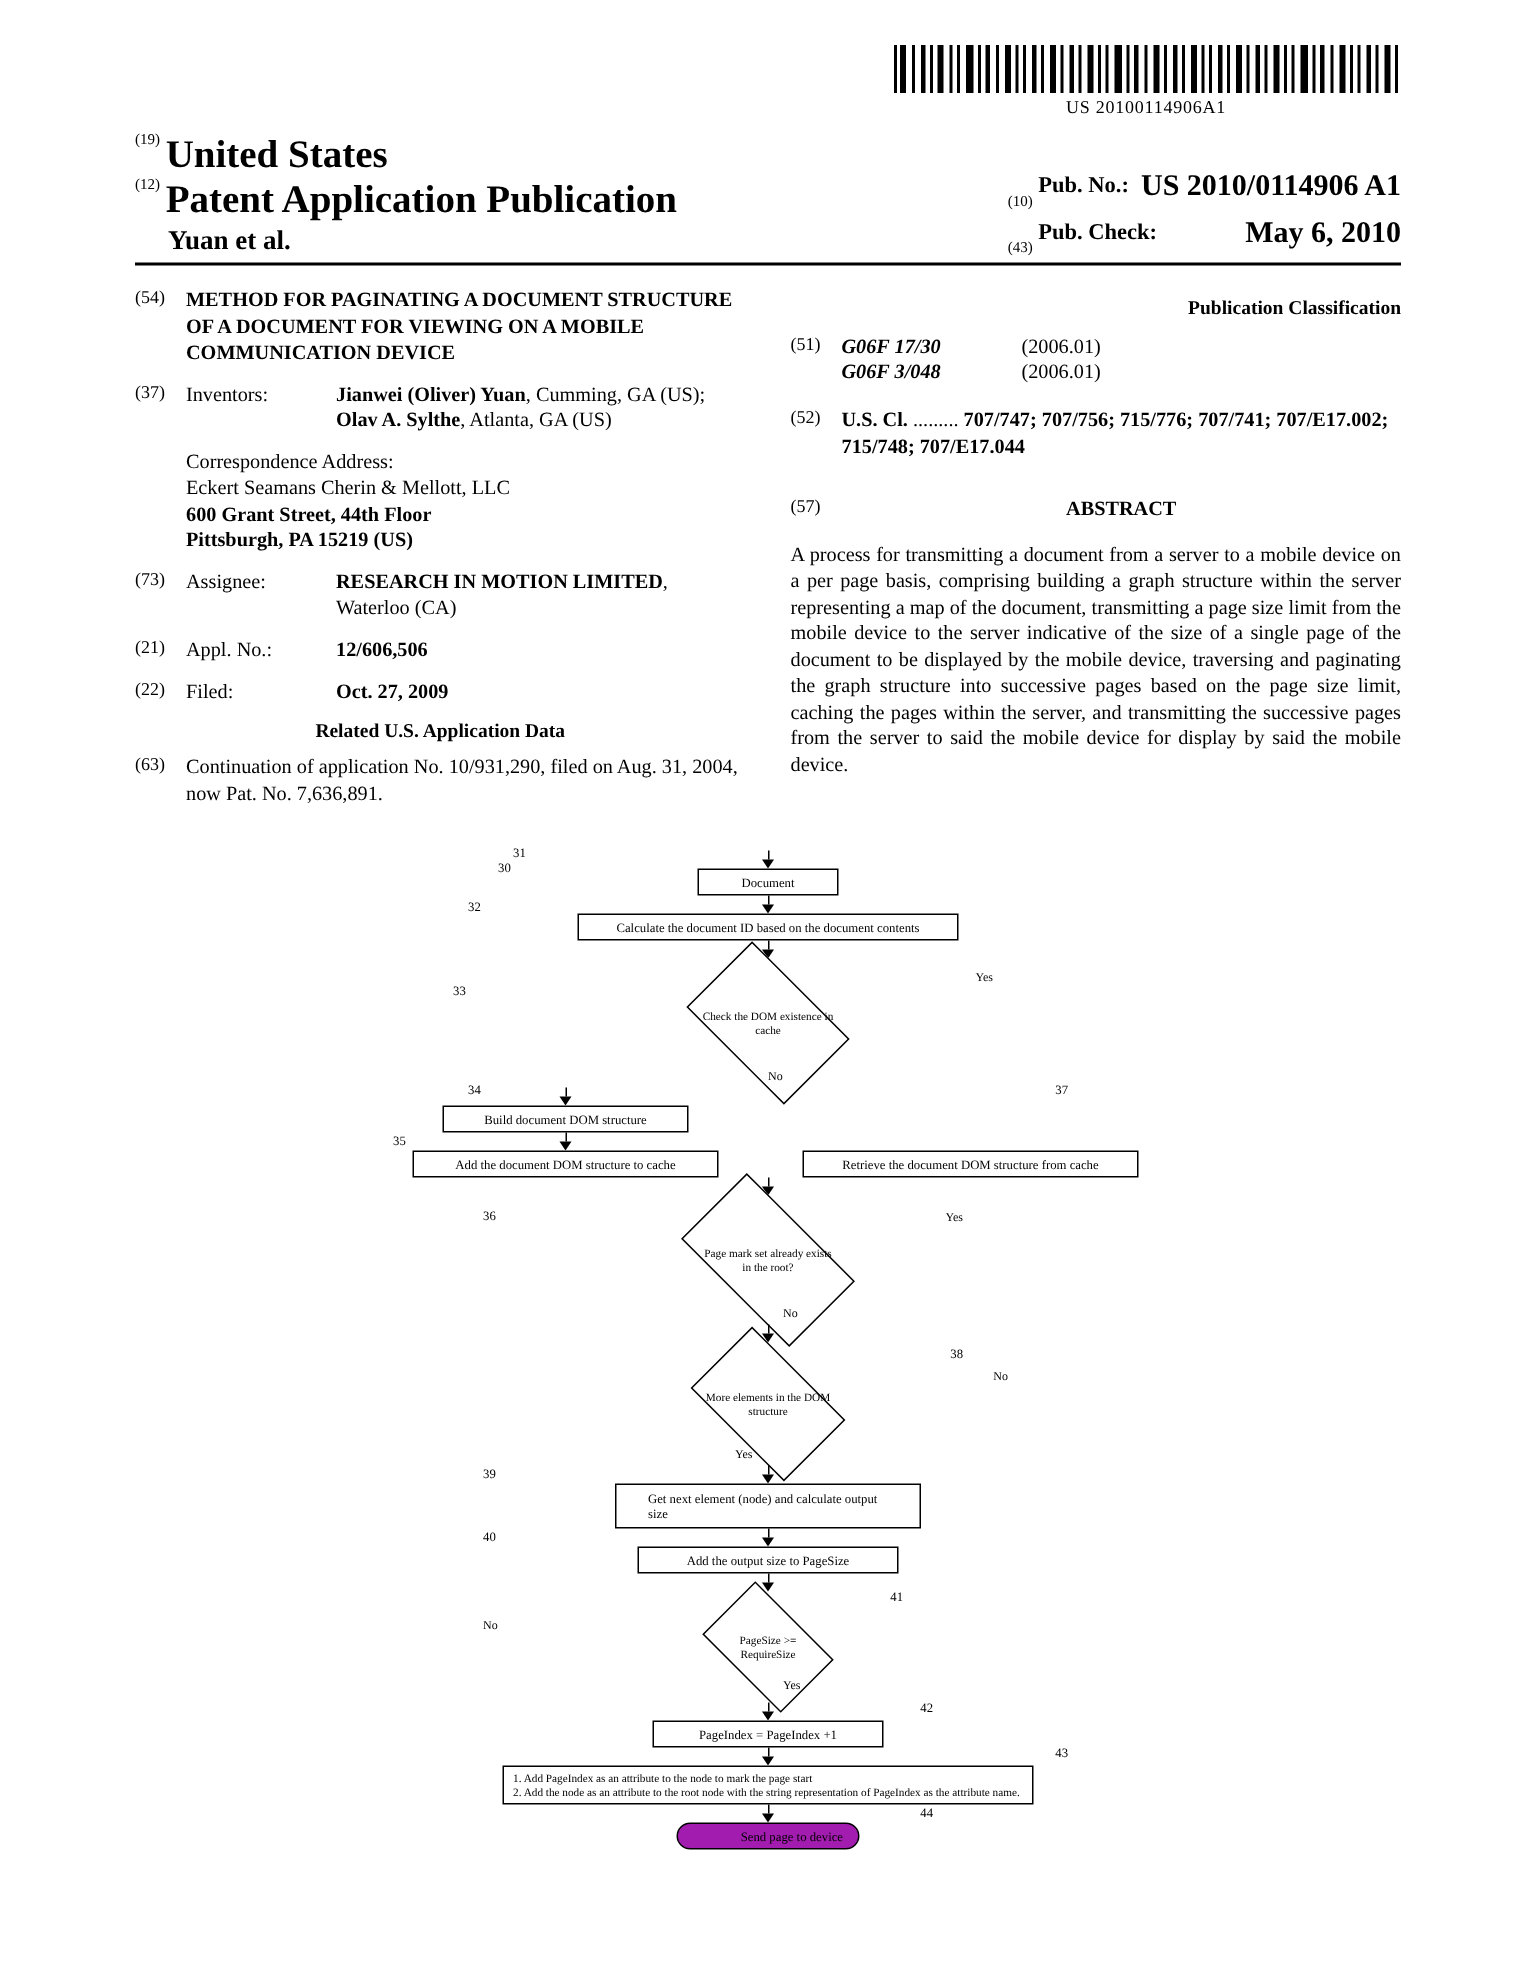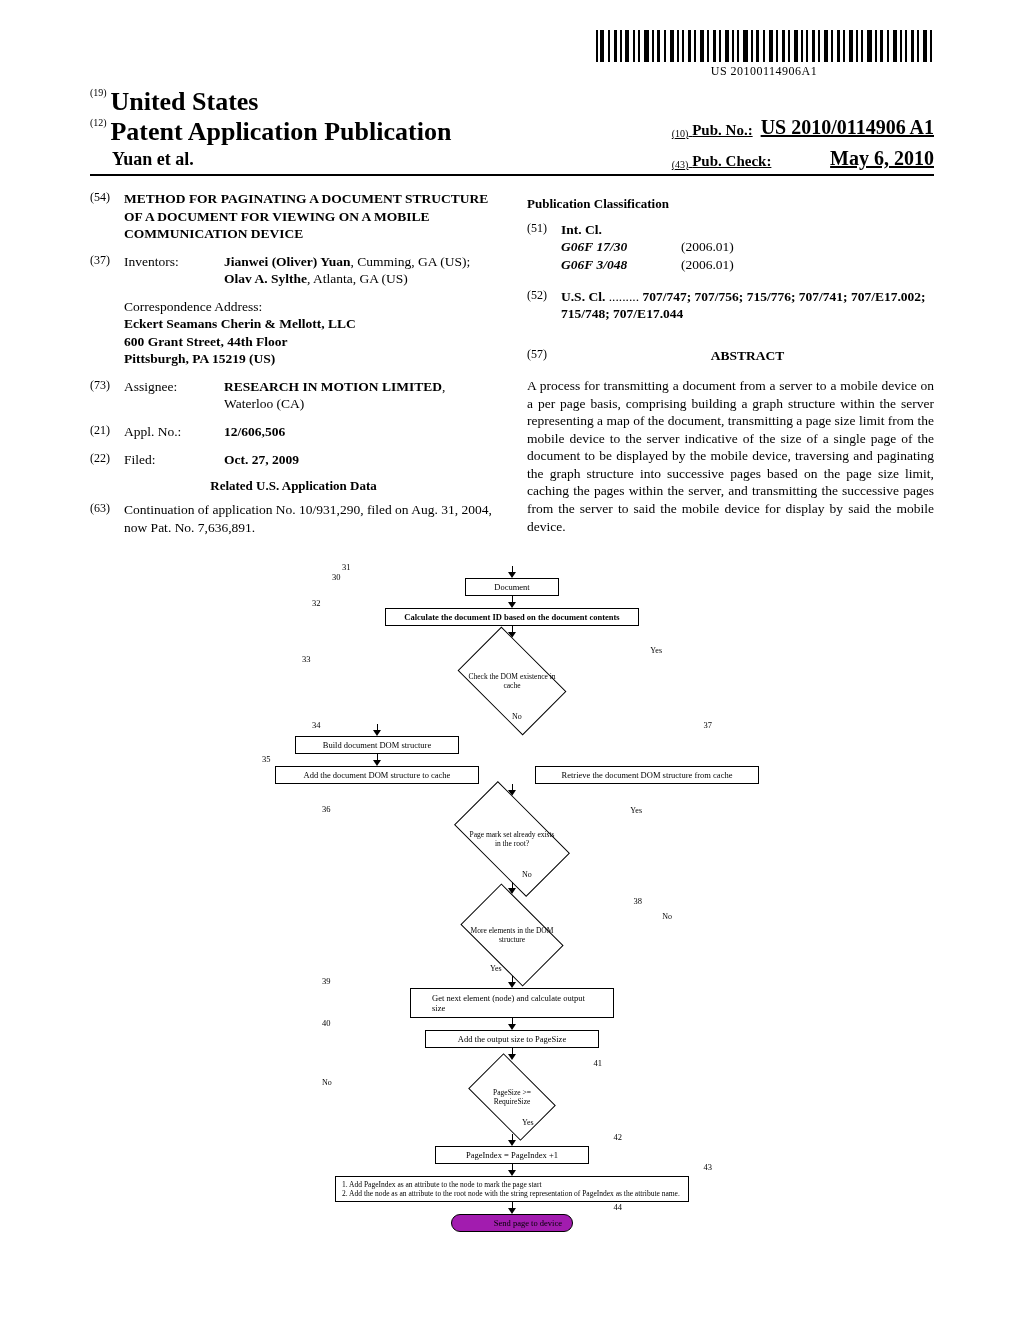--- a/index.html
+++ b/index.html
@@ -39,63 +39,63 @@
     padding-bottom: 4px;
     margin-bottom: 14px;
   }
   .header-left { }
   .header-right { text-align: left; }
   .country-line { font-size: 15px; }
   .country-name { font-size: 26px; font-weight: bold; }
   .pub-line { font-size: 15px; }
   .pub-title { font-size: 26px; font-weight: bold; }
   .author-line { font-size: 18px; font-weight: bold; margin-top: 2px; }
-  .pubno-line, .pubdate-line { font-size: 15px; display: flex; align-items: flex-end; text-decoration: underline; }
+  .pubno-line, .pubdate-line { font-size: 15px; display: flex; align-items: center; }
   .pubno-line .label, .pubdate-line .label { font-weight: bold; }
   .pubno-val { font-size: 20px; font-weight: bold; margin-left: 8px; }
   .pubdate-val { font-size: 20px; font-weight: bold; margin-left: auto; padding-left: 30px;}
   .super { font-size: 10px; vertical-align: top; margin-top: 20px; }
 
   .columns {
     display: flex;
     gap: 30px;
     font-size: 13.5px;
     line-height: 1.3;
   }
   .col { flex: 1; }
   .field-row { display: flex; margin-bottom: 10px; }
   .field-num { width: 34px; flex-shrink: 0; font-size: 12px; }
   .field-label { width: 100px; flex-shrink: 0; }
   .field-val { flex: 1; }
   .title-text { font-weight: bold; text-transform: uppercase; }
   .inv-name { font-weight: bold; }
   .corr-block { margin-left: 34px; margin-bottom: 10px; }
   .assignee-name { font-weight: bold; }
-  .section-head { text-align: left; font-weight: bold; margin: 6px 0 8px 0; font-size: 13px;}
+  .section-head { text-align: right; font-weight: bold; margin: 6px 0 8px 0; font-size: 13px;}
   .related-head { text-align: center; font-weight: bold; margin: 10px 0 6px 0; font-size: 13px; }
   .intcl-row { display:flex; }
   .intcl-code { font-style: italic; font-weight: bold; width: 120px; }
   .abstract-text { text-align: justify; margin-top: 13px; }
   .uscl-dots { }
 
   
   .flowchart {
     margin: 20px auto 0 auto;
     width: 520px;
     font-size: 8.5px;
     position: relative;
   }
   .fc-box {
     border: 1px solid #000;
     padding: 3px 6px;
     text-align: center;
     background: #fff;
     margin: 0 auto;
   }
-  .fc-box.med  { width: 200px; font-weight: bold; }
+  .fc-box.med  { width: 200px; }
   .fc-box.sm   { width: 120px; }
   .fc-box.tiny { width: 80px; }
   .fc-diamond {
     width: 90px; height: 60px;
     border: 1px solid #000;
     transform: rotate(45deg);
     margin: 12px auto;
     display:flex; align-items:center; justify-content:center;
     background:#fff;
   }
@@ -244,21 +244,21 @@
       <div class="field-row">
         <div class="field-num">(37)</div>
         <div class="field-label">Inventors:</div>
         <div class="field-val">
           <span class="inv-name">Jianwei (Oliver) Yuan</span><span>, Cumming, GA (US); </span><span class="inv-name">Olav A. Sylthe</span><span>, Atlanta, GA (US)</span>
         </div>
       </div>
 
       <div class="corr-block">
         <div>Correspondence Address:</div>
-        <div style="font-weight:bold">Eckert Seamans Cherin &amp; Mellott, LLC</div>
+        <div style="font-weight:normal">Eckert Seamans Cherin &amp; Mellott, LLC</div>
         <div style="font-weight:bold">600 Grant Street, 44th Floor</div>
         <div style="font-weight:bold">Pittsburgh, PA 15219 (US)</div>
       </div>
 
       <div class="field-row">
         <div class="field-num">(73)</div>
         <div class="field-label">Assignee:</div>
         <div class="field-val">
           <span class="assignee-name">RESEARCH IN MOTION LIMITED</span><span>, Waterloo (CA)</span>
         </div>
@@ -283,21 +283,20 @@
         <div class="field-val">Continuation of application No. 10/931,290, filed on Aug. 31, 2004, now Pat. No. 7,636,891.</div>
       </div>
     </div>
 
     <div class="col">
       <div class="section-head">Publication Classification</div>
 
       <div class="field-row" style="margin-bottom:4px">
         <div class="field-num">(51)</div>
         <div class="field-val">
-          <div style="font-weight:bold">Int. Cl.</div>
           <div class="intcl-row">
             <span class="intcl-code">G06F 17/30</span>
             <span>(2006.01)</span>
           </div>
           <div class="intcl-row">
             <span class="intcl-code">G06F 3/048</span>
             <span>(2006.01)</span>
           </div>
         </div>
       </div>

